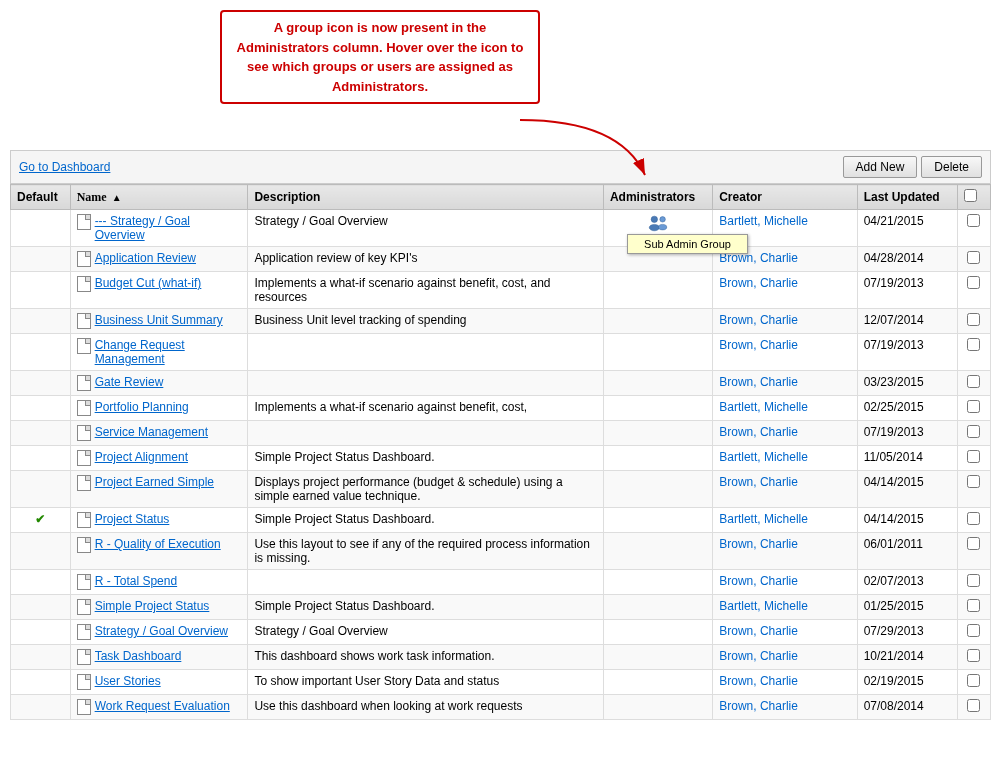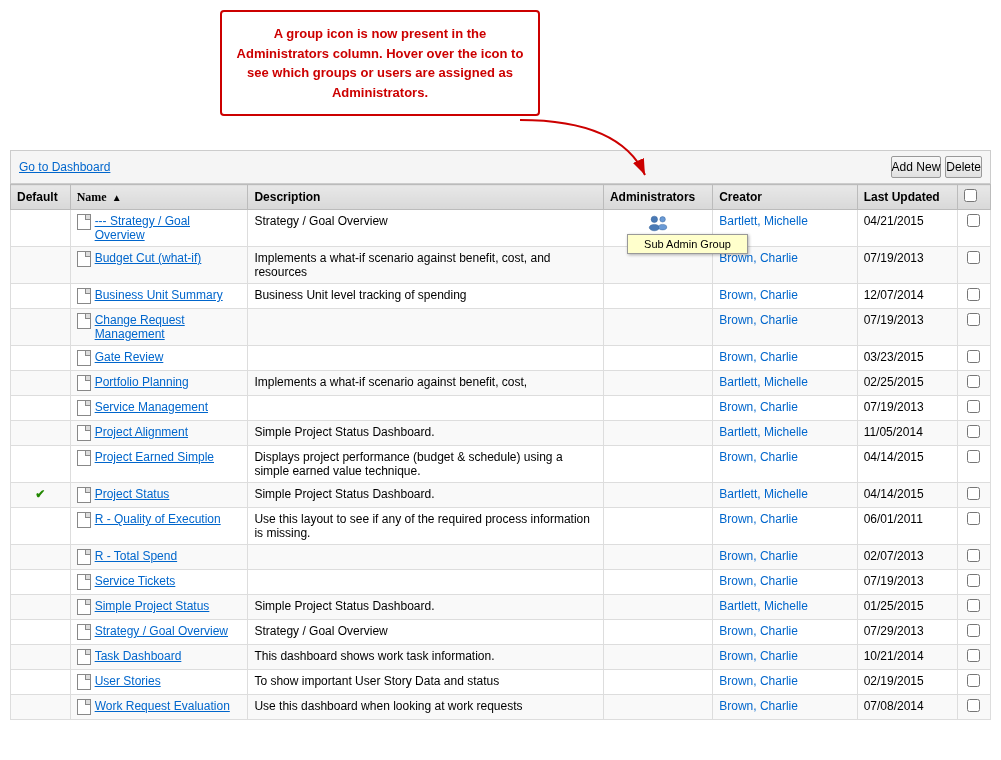--- a/index.html
+++ b/index.html
@@ -8,21 +8,21 @@
     .page-wrapper { width: 1001px; min-height: 760px; background: #fff; position: relative; padding: 10px; }
 
     
     .callout-box {
       position: absolute;
       top: 10px;
       left: 220px;
       width: 320px;
       border: 2px solid #cc0000;
       background: #fff;
-      padding: 12px 14px;
+      padding: 6px 14px;
       border-radius: 4px;
       font-size: 13px;
       color: #cc0000;
       font-weight: bold;
       text-align: center;
       line-height: 1.5;
       z-index: 10;
     }
 
     
@@ -50,21 +50,21 @@
     .toolbar-link {
       color: #0066cc;
       text-decoration: underline;
       cursor: pointer;
       font-size: 12px;
     }
 
     .toolbar-buttons { display: flex; gap: 4px; }
 
     .btn {
-      padding: 3px 0;
+      padding: 3px 12px;
       border: 1px solid #999;
       background: linear-gradient(to bottom, #f8f8f8, #e0e0e0);
       cursor: pointer;
       font-size: 12px;
       border-radius: 2px;
     }
 
     
     .data-table {
       width: 100%;
@@ -241,20 +241,34 @@
             </span></td>
           <td class="col-creator"><span style="color: rgb(0, 102, 204); cursor: pointer;">Bartlett, Michelle</span></td>
           <td class="col-updated">04/21/2015</td>
           <td class="checkbox-cell col-check"><input type="checkbox" style=""></td>
         </tr>
         <tr>
           <td class="checkmark-cell col-default"></td>
           <td class="col-name">
             <span class="name-link">
               <span class="doc-icon"></span>
+              <span>Application Review</span>
+            </span>
+          </td>
+          <td class="col-desc">Application review of key KPI's</td>
+          <td class="col-admin" style="position: relative;"></td>
+          <td class="col-creator"><span style="color: rgb(0, 102, 204); cursor: pointer;">Brown, Charlie</span></td>
+          <td class="col-updated">04/28/2014</td>
+          <td class="checkbox-cell col-check"><input type="checkbox" style=""></td>
+        </tr>
+        <tr>
+          <td class="checkmark-cell col-default"></td>
+          <td class="col-name">
+            <span class="name-link">
+              <span class="doc-icon"></span>
               <span>Budget Cut (what-if)</span>
             </span>
           </td>
           <td class="col-desc">Implements a what-if scenario against benefit, cost, and resources</td>
           <td class="col-admin" style="position: relative;"></td>
           <td class="col-creator"><span style="color: rgb(0, 102, 204); cursor: pointer;">Brown, Charlie</span></td>
           <td class="col-updated">07/19/2013</td>
           <td class="checkbox-cell col-check"><input type="checkbox" style=""></td>
         </tr>
         <tr>
@@ -395,34 +409,20 @@
           <td class="col-admin" style="position: relative;"></td>
           <td class="col-creator"><span style="color: rgb(0, 102, 204); cursor: pointer;">Brown, Charlie</span></td>
           <td class="col-updated">02/07/2013</td>
           <td class="checkbox-cell col-check"><input type="checkbox" style=""></td>
         </tr>
         <tr>
           <td class="checkmark-cell col-default"></td>
           <td class="col-name">
             <span class="name-link">
               <span class="doc-icon"></span>
-              <span>Service Tickets</span>
-            </span>
-          </td>
-          <td class="col-desc"></td>
-          <td class="col-admin" style="position: relative;"></td>
-          <td class="col-creator"><span style="color: rgb(0, 102, 204); cursor: pointer;">Brown, Charlie</span></td>
-          <td class="col-updated">07/19/2013</td>
-          <td class="checkbox-cell col-check"><input type="checkbox" style=""></td>
-        </tr>
-        <tr>
-          <td class="checkmark-cell col-default"></td>
-          <td class="col-name">
-            <span class="name-link">
-              <span class="doc-icon"></span>
               <span>Simple Project Status</span>
             </span>
           </td>
           <td class="col-desc">Simple Project Status Dashboard.</td>
           <td class="col-admin" style="position: relative;"></td>
           <td class="col-creator"><span style="color: rgb(0, 102, 204); cursor: pointer;">Bartlett, Michelle</span></td>
           <td class="col-updated">01/25/2015</td>
           <td class="checkbox-cell col-check"><input type="checkbox" style=""></td>
         </tr>
         <tr>

